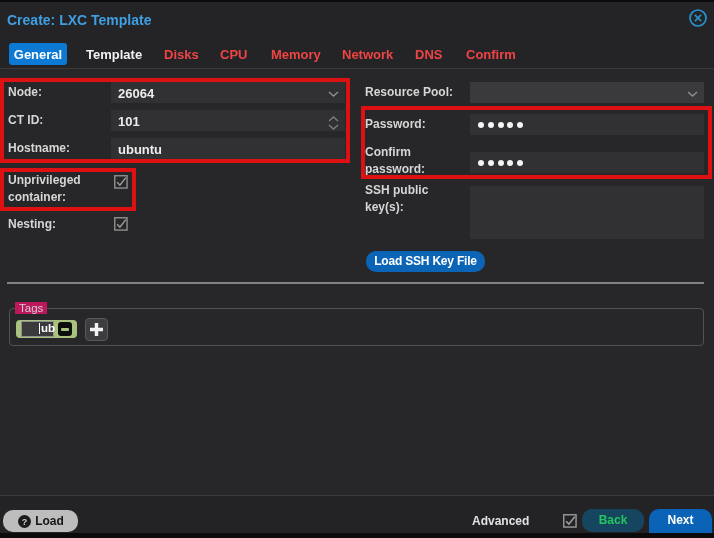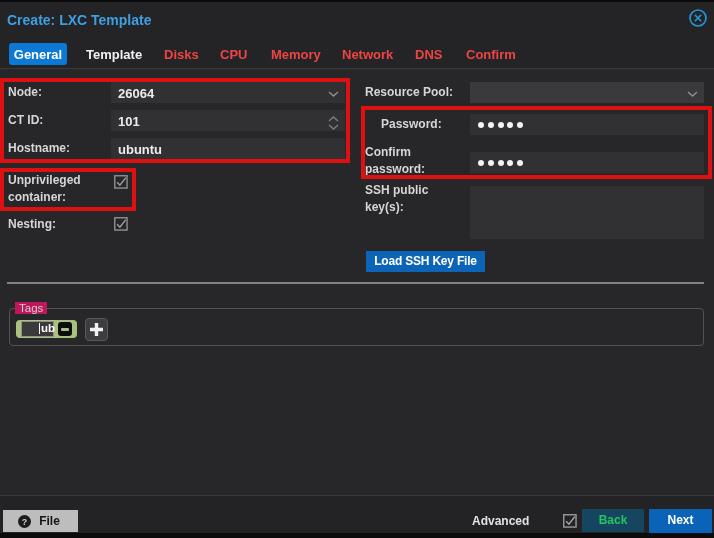--- a/index.html
+++ b/index.html
@@ -11,21 +11,21 @@
   #panel{position:absolute;left:0;top:68px;width:714px;height:427px;background:#272729;border-top:1px solid #3a3a3d;}
   #toolbar{position:absolute;left:0;top:495px;width:714px;height:38px;background:#232326;border-top:1px solid #39393c;}
   .tab{position:absolute;top:43px;height:22px;line-height:23.5px;font-size:13px;font-weight:bold;color:#ef4444;}
   .lbl{position:absolute;font-size:12px;font-weight:bold;color:#d6d6d6;line-height:17px;}
   .field{position:absolute;box-sizing:border-box;height:21px;background:#313134;
          font-size:13px;font-weight:bold;color:#ececec;line-height:23.5px;padding-left:7px;}
   .chev{position:absolute;right:6px;top:8.5px;}
   .redbox{position:absolute;border:4px solid #dd1111;box-sizing:border-box;z-index:50;}
   .dots{position:absolute;display:flex;gap:3.8px;}
   .dots i{width:6px;height:6px;border-radius:50%;background:#f4f4f4;display:block;}
-  .btn{position:absolute;box-sizing:border-box;border-radius:0;text-align:center;
+  .btn{position:absolute;box-sizing:border-box;border-radius:10px;text-align:center;
        font-size:12px;font-weight:bold;}
 </style>
 </head>
 <body>
 <div id="stage">
  <div id="dialog">
 
   <div class="abs" style="left:7px;top:12px;font-size:14px;font-weight:bold;color:#3f9fe3;">Create: LXC Template</div>
   <svg class="abs" style="left:688px;top:8px;" width="20" height="20" viewBox="0 0 20 20">
     <circle cx="10" cy="10" r="8" fill="none" stroke="#2793cf" stroke-width="1.7"></circle>
@@ -65,21 +65,21 @@
   <svg class="abs" style="left:113.5px;top:174.5px;" width="14" height="14" viewBox="0 0 14 14">
     <rect x="0.75" y="0.75" width="12.3" height="12.3" fill="none" stroke="#909090" stroke-width="1.4"></rect>
     <path d="M3.2 7.3 L5.9 10.2 L11.8 2.6" fill="none" stroke="#9c9c9c" stroke-width="1.5"></path>
   </svg>
   <svg class="abs" style="left:113.5px;top:217px;" width="14" height="14" viewBox="0 0 14 14">
     <rect x="0.75" y="0.75" width="12.3" height="12.3" fill="none" stroke="#909090" stroke-width="1.4"></rect>
     <path d="M3.2 7.3 L5.9 10.2 L11.8 2.6" fill="none" stroke="#9c9c9c" stroke-width="1.5"></path>
   </svg>
 
   <div class="lbl" style="left:365px;top:84px;">Resource Pool:</div>
-  <div class="lbl" style="left:365px;top:116px;padding-left:16px;">Password:</div>
+  <div class="lbl" style="left:365px;top:116px;">Password:</div>
   <div class="lbl" style="left:365px;top:182px;width:100px;">SSH public key(s):</div>
   <div class="lbl" style="left:365px;top:144px;width:100px;">Confirm password:</div>
 
   <div class="field" style="left:470px;top:82px;width:234px;background:#3a3a3d;">
     <svg class="chev" width="11" height="6" viewBox="0 0 11 6">
           <path d="M1 1 L5.5 5 L10 1" fill="none" stroke="#8f8f8f" stroke-width="1.4"></path>
         </svg>
   </div>
   <div class="field" style="left:470px;top:114px;width:234px;"></div>
   <div class="dots" style="left:478px;top:121.5px;">
@@ -117,21 +117,21 @@
         <path d="M11.5 5 L11.5 18 M5 11.5 L18 11.5" stroke="#f2f2f2" stroke-width="3.4"></path>
       </svg>
 
   <div id="toolbar"></div>
 
   <div class="btn" style="left:3px;top:510px;width:75px;height:22px;background:#bdbdbd;color:#151515;">
     <svg class="abs" style="left:15px;top:4.5px;" width="13" height="13" viewBox="0 0 13 13">
       <circle cx="6.5" cy="6.5" r="6.5" fill="#1c1c1c"></circle>
       <text x="6.5" y="9.6" text-anchor="middle" font-size="9" font-weight="bold" fill="#cfcfcf" font-family="Liberation Sans,sans-serif">?</text>
     </svg>
-    <span style="margin-left:18px;line-height:22px;">File</span>
+    <span style="margin-left:18px;line-height:22px;">Load</span>
   </div>
 
   <div class="abs" style="left:472px;top:514px;font-size:12px;font-weight:bold;color:#e2e2e2;">Advanced</div>
   <svg class="abs" style="left:562.5px;top:514px;" width="14" height="14" viewBox="0 0 14 14">
     <rect x="0.75" y="0.75" width="12.3" height="12.3" fill="none" stroke="#9a9a9a" stroke-width="1.4"></rect>
     <path d="M3.2 7.3 L5.9 10.2 L11.8 2.6" fill="none" stroke="#a8a8a8" stroke-width="1.5"></path>
   </svg>
   <div class="btn" style="left:582px;top:509px;width:62px;height:23px;line-height:23px;background:#16465f;color:#22c55e;">Back</div>
   <div class="btn" style="left:649px;top:509px;width:63px;height:39px;line-height:23px;background:#0b63b7;color:#fff;">Next</div>
  </div>

